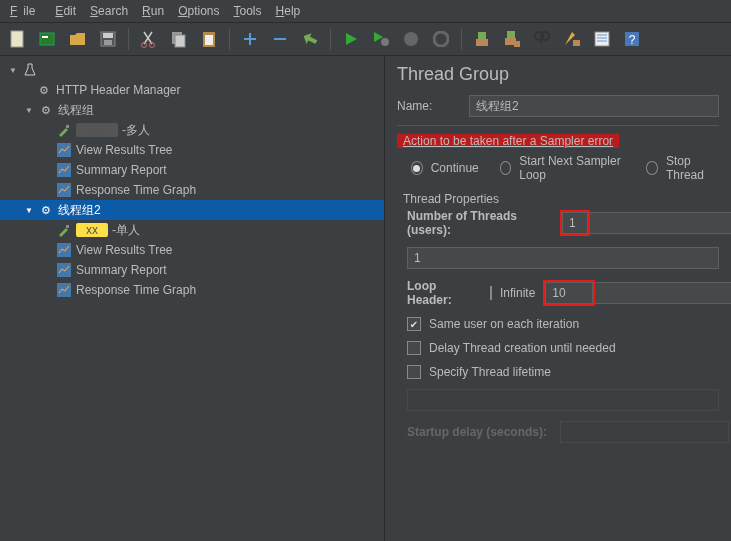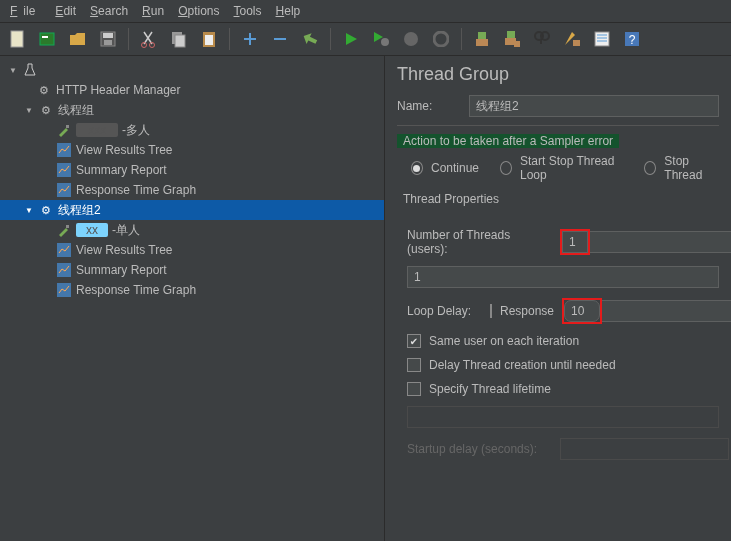--- a/index.html
+++ b/index.html
@@ -16,26 +16,26 @@
 .tree-row.selected { background: #0d5aa7; color: #fff; }
 .tree-tw { width: 10px; height: 10px; display: inline-flex; align-items: center; justify-content: center; font-size: 8px; color: #aaa; }
 .tree-icon { width: 16px; height: 16px; display: inline-flex; align-items: center; justify-content: center; font-size: 11px; }
 .indent { display: inline-block; }
 .panel { flex: 1; padding: 8px 12px; overflow: auto; }
 .panel-title { font-size: 18px; color: #bbb; margin-bottom: 10px; font-weight: normal; }
 .form-row { display: flex; align-items: center; margin-bottom: 8px; gap: 10px; }
 .form-label { width: 62px; }
 .form-input { flex: 1; background: #45494a; border: 1px solid #5e6060; color: #bbb; padding: 3px 6px; font-size: 12px; height: 22px; }
 .fieldset { border: none; border-top: 1px solid #555; padding-top: 8px; margin-top: 4px; margin-bottom: 10px; }
-.fieldset-legend { background: #14532d; padding: 0 6px; color: #bbb; display: inline-block; margin-top: -16px; margin-bottom: 6px; }
+.fieldset-legend { background: #b91c1c; padding: 0 6px; color: #bbb; display: inline-block; margin-top: -16px; margin-bottom: 6px; text-decoration: underline; }
 .radio-row { display: flex; align-items: center; gap: 8px; padding-left: 14px; margin-bottom: 6px; }
 .radio { width: 14px; height: 14px; border: 1px solid #888; border-radius: 50%; display: inline-flex; align-items: center; justify-content: center; }
 .radio.checked::after { content: ""; width: 7px; height: 7px; background: #ddd; border-radius: 50%; }
 .prop-row { display: flex; align-items: center; gap: 8px; padding-left: 10px; margin-bottom: 10px; }
-.prop-label { min-width: 145px; }
+.prop-label { min-width: 145px; font-weight: bold; }
 .prop-input { flex: 1; background: #45494a; border: 1px solid #5e6060; color: #bbb; padding: 3px 6px; font-size: 12px; height: 22px; }
 .highlight-box { border: 2px solid #e41b1b; padding: 0px; display: inline-block; }
 .checkbox { width: 14px; height: 14px; border: 1px solid #888; background: #45494a; display: inline-flex; align-items: center; justify-content: center; font-size: 10px; color: #ddd; }
 .checkbox.checked::after { content: "✔"; }
 .disabled { color: #666; }
 .small-input { width: 50px; background: #45494a; border: 1px solid #5e6060; color: #bbb; padding: 3px 6px; font-size: 12px; height: 22px; }
 </style>
 </head>
 <body>
 
@@ -242,21 +242,21 @@
       <span>线程组2</span>
     </div>
     <div class="tree-row">
       <span class="indent" style="width:48px"></span>
       <span class="tree-icon">
           <svg width="14" height="14">
             <path d="M2 12 L9 5 L11 7 L4 14 Z" fill="#7a5"></path>
             <rect x="9" y="2" width="3" height="3" fill="#888"></rect>
           </svg>
         </span>
-      <span style="background:#7dd3fc;color:#555;padding:0 10px;border-radius:2px">xx</span>
+      <span style="background:#fde047;color:#555;padding:0 10px;border-radius:2px">xx</span>
         <span>-单人</span>
     </div>
     <div class="tree-row">
       <span class="indent" style="width:48px"></span>
       <span class="tree-icon">
           <svg width="14" height="14">
             <rect width="14" height="14" fill="#47a"></rect>
             <path d="M2 10 L5 6 L8 8 L12 3" stroke="#fa5" fill="none"></path>
           </svg>
         </span>
@@ -291,45 +291,45 @@
       <input class="form-input" value="线程组2" style="">
     </div>
 
     <div class="fieldset">
       <div class="fieldset-legend">Action to be taken after a Sampler error</div>
       <div class="radio-row">
         <span class="radio checked"></span>
         <span>Continue</span>
         <span style="width:6px"></span>
         <span class="radio"></span>
-        <span>Start Stop Thread Loop</span>
+        <span>Start Next Sampler Loop</span>
         <span style="width:6px"></span>
         <span class="radio"></span>
         <span>Stop Thread</span>
       </div>
     </div>
 
     <div class="fieldset" style="border-top:none;padding-top:0">
-      <div style="color:#bbb;margin-bottom:22px;padding-left:6px">Thread Properties</div>
+      <div style="color:#bbb;margin-bottom:3px;padding-left:6px">Thread Properties</div>
 
       <div class="prop-row">
         <span class="prop-label">Number of Threads (users):</span>
         <span class="highlight-box"><input class="small-input" style="width: 26px;" value="1"></span>
         <input class="prop-input" style="border-left: none; margin-left: -8px;">
       </div>
 
       <div class="prop-row">
         <input class="prop-input" value="1" style="">
       </div>
 
       <div class="prop-row">
-        <span class="prop-label" style="min-width:75px">Loop Delay:</span>
+        <span class="prop-label" style="min-width:75px">Loop Header:</span>
         <span class="checkbox"></span>
-        <span>Response</span>
-        <span class="highlight-box"><input class="small-input" style="width: 36px; border-radius: 7px;" value="10"></span>
+        <span>Infinite</span>
+        <span class="highlight-box"><input class="small-input" style="width: 48px;" value="10"></span>
         <input class="prop-input" style="border-left: none; margin-left: -8px;">
       </div>
 
       <div class="prop-row">
         <span class="checkbox checked"></span>
         <span>Same user on each iteration</span>
       </div>
       <div class="prop-row">
         <span class="checkbox"></span>
         <span>Delay Thread creation until needed</span>

